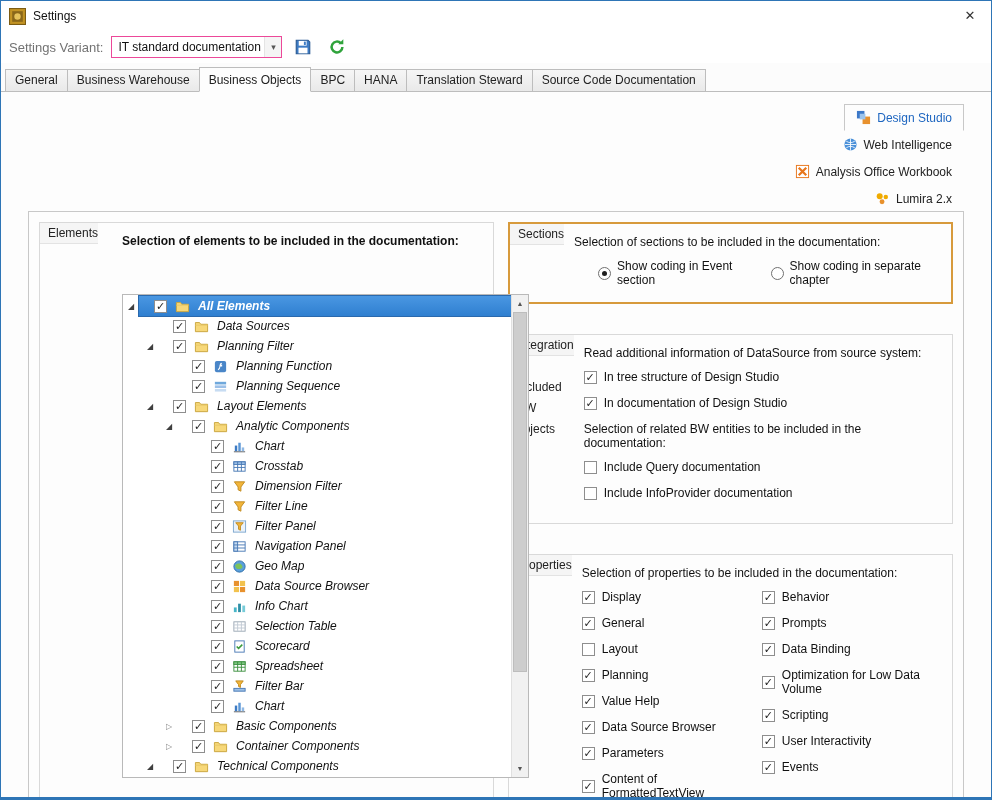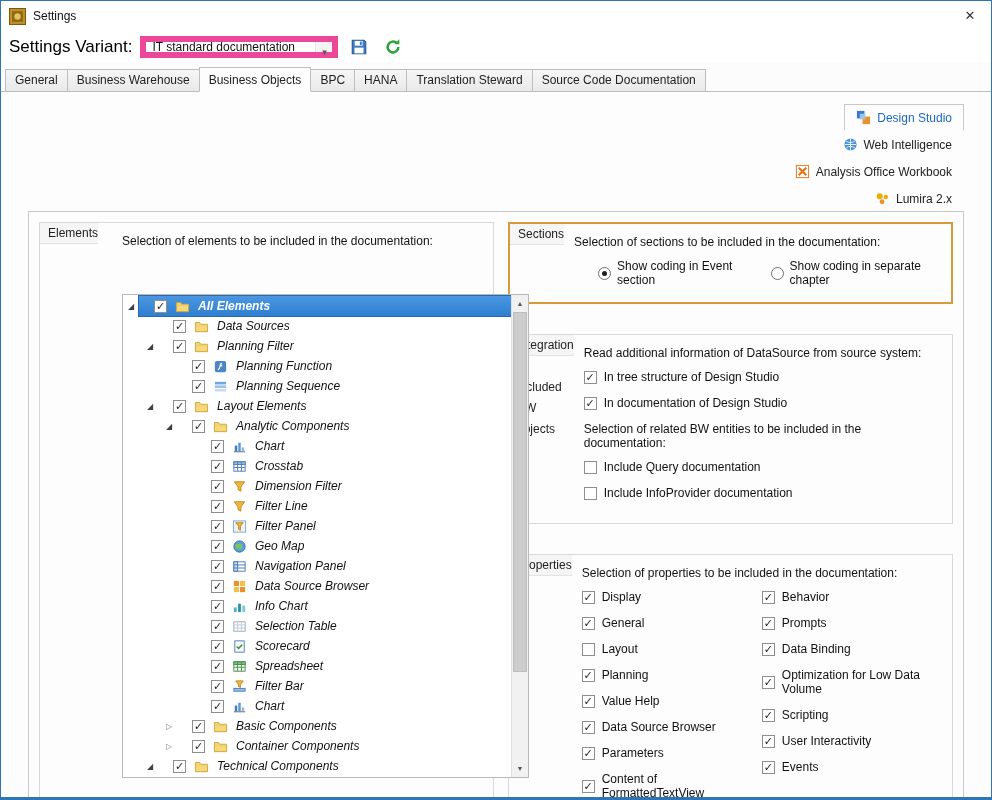--- a/index.html
+++ b/index.html
@@ -7,22 +7,22 @@
   .window{width:992px;height:800px;background:#fdfdfd;border:1px solid #2e75b6;border-bottom:3px solid #2e75b6;position:relative;overflow:hidden;}
 
   
   .titlebar{height:30px;display:flex;align-items:center;padding:0 0 0 8px;background:#ffffff;}
   .titlebar .app-icon{width:17px;height:17px;margin-right:7px;display:inline-block;}
   .titlebar .title{font-size:12px;color:#111;}
   .titlebar .close{margin-left:auto;width:42px;text-align:center;font-size:13px;color:#333;cursor:default;align-self:stretch;line-height:30px;}
 
   
   .toolbar{height:32px;display:flex;align-items:center;gap:8px;padding:0 8px;background:#ffffff;}
-  .toolbar .tlabel{font-size:17px;color:#000000;}
-  .combo{width:198px;height:22px;border:6px solid #ec4899;background:#fff;display:flex;align-items:center;}
+  .toolbar .tlabel{font-size:13px;color:#737373;}
+  .combo{width:171px;height:22px;border:1px solid #ec4899;background:#fff;display:flex;align-items:center;}
   .combo-value{flex:1;font-size:12px;padding:0 6px;color:#111;white-space:nowrap;overflow:hidden;}
   .combo-arrow{width:17px;text-align:center;font-size:9px;color:#555;border-left:1px solid #e4e4e4;align-self:stretch;line-height:20px;background:#f4f4f4;}
   .tool-btn{width:26px;height:24px;border:none;background:transparent;padding:3px;display:flex;align-items:center;justify-content:center;}
   .tool-btn svg{width:18px;height:18px;}
 
   
   .main-tabs{display:flex;align-items:flex-end;padding:4px 4px 0 4px;border-bottom:1px solid #bdbdbd;background:#fcfcfc;}
   .tab{font-size:12px;color:#222;padding:3px 9px 4px 9px;border:1px solid #bdbdbd;border-bottom:none;background:linear-gradient(#f6f6f6,#e9e9e9);margin-right:-1px;position:relative;}
   .tab.active{background:#fdfdfd;padding-top:5px;margin-bottom:-1px;border-bottom:1px solid #fdfdfd;z-index:2;}
 
@@ -35,21 +35,21 @@
   .content-box{border:1px solid #c8c8c8;background:#fdfdfd;height:648px;display:flex;gap:14px;padding:10px;}
 
   
   .group{border:1px solid #d9d9d9;background:#fdfdfd;display:flex;}
   .gb-header{height:21px;line-height:21px;padding-left:8px;font-size:12px;color:#222;background:#f5f5f5;border-bottom:1px solid #e3e3e3;flex:0 0 21px;}
   .gb-body{padding:11px 10px;font-size:12px;color:#111;flex:1;}
   .desc{font-size:12px;color:#111;margin-bottom:10px;}
 
   .group.elements{width:455px;flex:0 0 455px;}
   .group.elements .gb-body{padding:11px 24px;}
-  .group.elements .desc{margin-bottom:46px;}
+  .group.elements .desc{margin-bottom:46px;font-weight:bold;}
   .right-col{flex:1;display:flex;flex-direction:column;gap:30px;}
   .group.sections{border:2px solid #d79a3c;}
 
   
   .cb{width:13px;height:13px;border:1px solid #8e8e8e;background:#fff;display:inline-flex;align-items:center;justify-content:center;font-size:11px;line-height:1;color:#1f1f1f;flex:0 0 13px;}
   .cb.checked::after{content:"✓";}
   .radio{width:13px;height:13px;border:1px solid #707070;border-radius:50%;background:#fff;display:inline-flex;align-items:center;justify-content:center;flex:0 0 13px;}
   .radio.selected::after{content:"";width:5px;height:5px;border-radius:50%;background:#1f1f1f;}
   .cb-row{display:flex;align-items:center;gap:7px;margin-bottom:12px;font-size:12px;color:#111;}
   .radio-row{display:flex;align-items:center;gap:18px;margin-left:24px;margin-bottom:4px;}
@@ -347,40 +347,40 @@
                     <span class="tlabel">Filter Panel</span>
                   </span>
                 </div>
                 <div class="trow">
                   <span class="indent" style="width: 57px;"></span>
                   <span class="exp"></span>
                   <span class="trow-c">
                     <span class="cb checked"></span>
                     <span class="ic">
                       <svg viewBox="0 0 16 16">
-                        <circle cx="8" cy="8" r="6" fill="#5aa0dc" stroke="#2e6da8"></circle>
-                        <path d="M4 6c2-2 5-1 6 0s2 3 0 4-5 1-6-1-1-2 0-3z" fill="#7dc35a"></path>
-                      </svg>
-                    </span>
-                    <span class="tlabel">Geo Map</span>
-                  </span>
-                </div>
-                <div class="trow">
-                  <span class="indent" style="width: 57px;"></span>
-                  <span class="exp"></span>
-                  <span class="trow-c">
-                    <span class="cb checked"></span>
-                    <span class="ic">
-                      <svg viewBox="0 0 16 16">
                         <rect x="2" y="3" width="12" height="10" fill="#fff" stroke="#4a7ab5"></rect>
                         <rect x="2" y="3" width="4" height="10" fill="#c7dcf2" stroke="#4a7ab5"></rect>
                         <path d="M2 6.3h12M2 9.6h12" stroke="#4a7ab5" fill="none"></path>
                       </svg>
                     </span>
                     <span class="tlabel">Navigation Panel</span>
+                  </span>
+                </div>
+                <div class="trow">
+                  <span class="indent" style="width: 57px;"></span>
+                  <span class="exp"></span>
+                  <span class="trow-c">
+                    <span class="cb checked"></span>
+                    <span class="ic">
+                      <svg viewBox="0 0 16 16">
+                        <circle cx="8" cy="8" r="6" fill="#5aa0dc" stroke="#2e6da8"></circle>
+                        <path d="M4 6c2-2 5-1 6 0s2 3 0 4-5 1-6-1-1-2 0-3z" fill="#7dc35a"></path>
+                      </svg>
+                    </span>
+                    <span class="tlabel">Geo Map</span>
                   </span>
                 </div>
                 <div class="trow">
                   <span class="indent" style="width: 57px;"></span>
                   <span class="exp"></span>
                   <span class="trow-c">
                     <span class="cb checked"></span>
                     <span class="ic">
                       <svg viewBox="0 0 16 16">
                         <rect x="2" y="2" width="5.5" height="5.5" fill="#e8912d"></rect>

